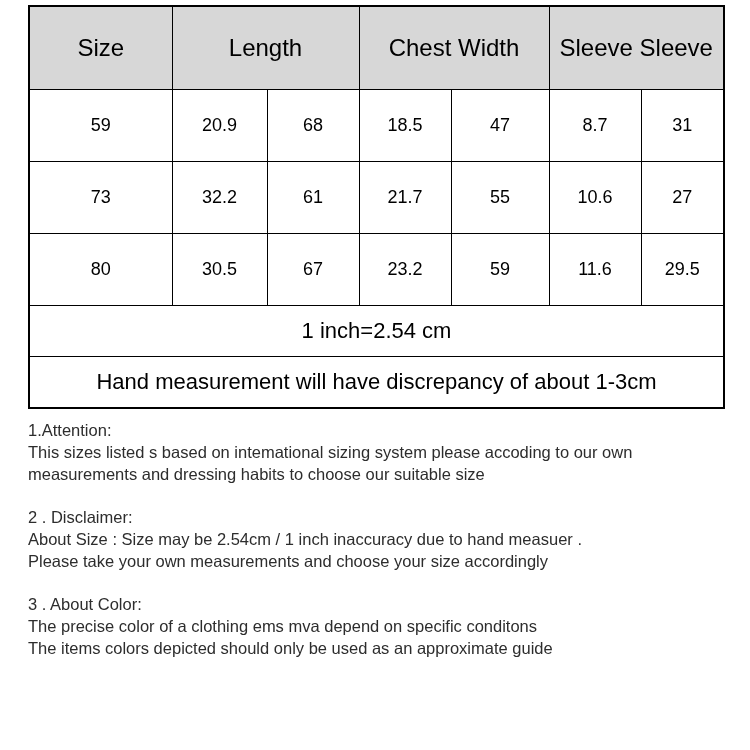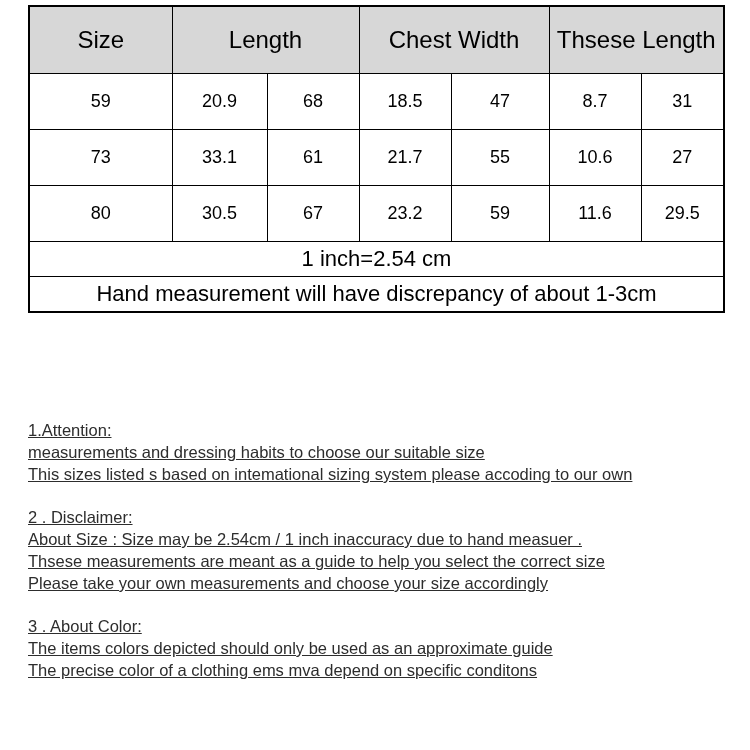--- a/index.html
+++ b/index.html
@@ -21,21 +21,21 @@
     left: 28px;
     top: 5px;
     width: 695px;
     border-collapse: collapse;
     table-layout: fixed;
     text-align: center;
     border: 2px solid #000000;
   }
   table.size-table td {
     border: 1px solid #000000;
-    padding: 0;
+    padding: 8px;
     vertical-align: middle;
   }
   tr.head td {
     background: #d7d7d7;
     height: 66px;
     font-size: 24px;
   }
   tr.units td {
     background: #d7d7d7;
     height: 37px;
@@ -56,21 +56,20 @@
     position: absolute;
     left: 28px;
     top: 419px;
     width: 700px;
     font-size: 16.5px;
     line-height: 22px;
     color: #2d2d2d;
   }
   .section {
     margin-bottom: 21px;
-    text-decoration: underline;
   }
   .line {
     white-space: nowrap;
   }
 </style>
 </head>
 <body>
 
 <div class="page">
 
@@ -82,34 +81,34 @@
       <col style="width:92px">
       <col style="width:98px">
       <col style="width:92px">
       <col style="width:83px">
     </colgroup>
     <tbody>
       <tr class="head">
         <td>Size</td>
         <td colspan="2">Length</td>
         <td colspan="2">Chest Width</td>
-        <td colspan="2">Thsese Length</td>
+        <td colspan="2">Sleeve Sleeve</td>
       </tr>
       <tr class="data">
         <td>59</td>
         <td>20.9</td>
         <td>68</td>
         <td>18.5</td>
         <td>47</td>
         <td>8.7</td>
         <td>31</td>
       </tr>
       <tr class="data">
         <td>73</td>
-        <td>33.1</td>
+        <td>32.2</td>
         <td>61</td>
         <td>21.7</td>
         <td>55</td>
         <td>10.6</td>
         <td>27</td>
       </tr>
       <tr class="data">
         <td>80</td>
         <td>30.5</td>
         <td>67</td>
@@ -123,29 +122,28 @@
       </tr>
       <tr class="note">
         <td colspan="7">Hand measurement will have discrepancy of about 1-3cm</td>
       </tr>
     </tbody>
   </table>
 
   <div class="text-block">
     <div class="section">
       <div class="line">1.Attention:</div>
+      <div class="line">This sizes listed s based on intemational sizing system please accoding to our own</div>
       <div class="line">measurements and dressing habits to choose our suitable size</div>
-      <div class="line">This sizes listed s based on intemational sizing system please accoding to our own</div>
     </div>
     <div class="section">
       <div class="line">2 . Disclaimer:</div>
       <div class="line">About Size : Size may be 2.54cm / 1 inch inaccuracy due to hand measuer .</div>
-      <div class="line">Thsese  measurements are meant as a guide to help you select the correct size</div>
       <div class="line">Please take your own measurements and choose your size accordingly</div>
     </div>
     <div class="section">
       <div class="line">3 . About Color:</div>
+      <div class="line">The precise color of a clothing ems mva depend on specific conditons</div>
       <div class="line">The items colors depicted should only be used as an approximate guide</div>
-      <div class="line">The precise color of a clothing ems mva depend on specific conditons</div>
     </div>
   </div>
 
 </div>
 
 </body></html>

